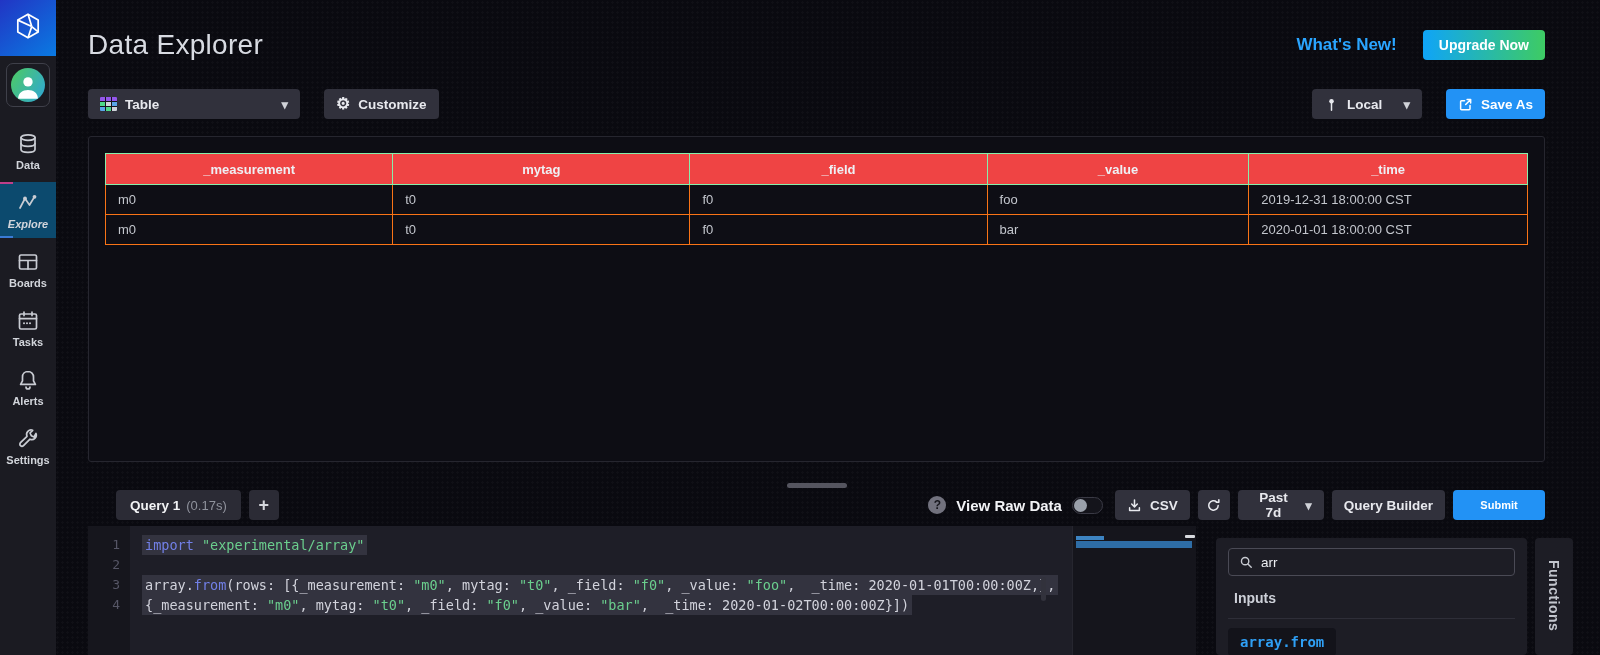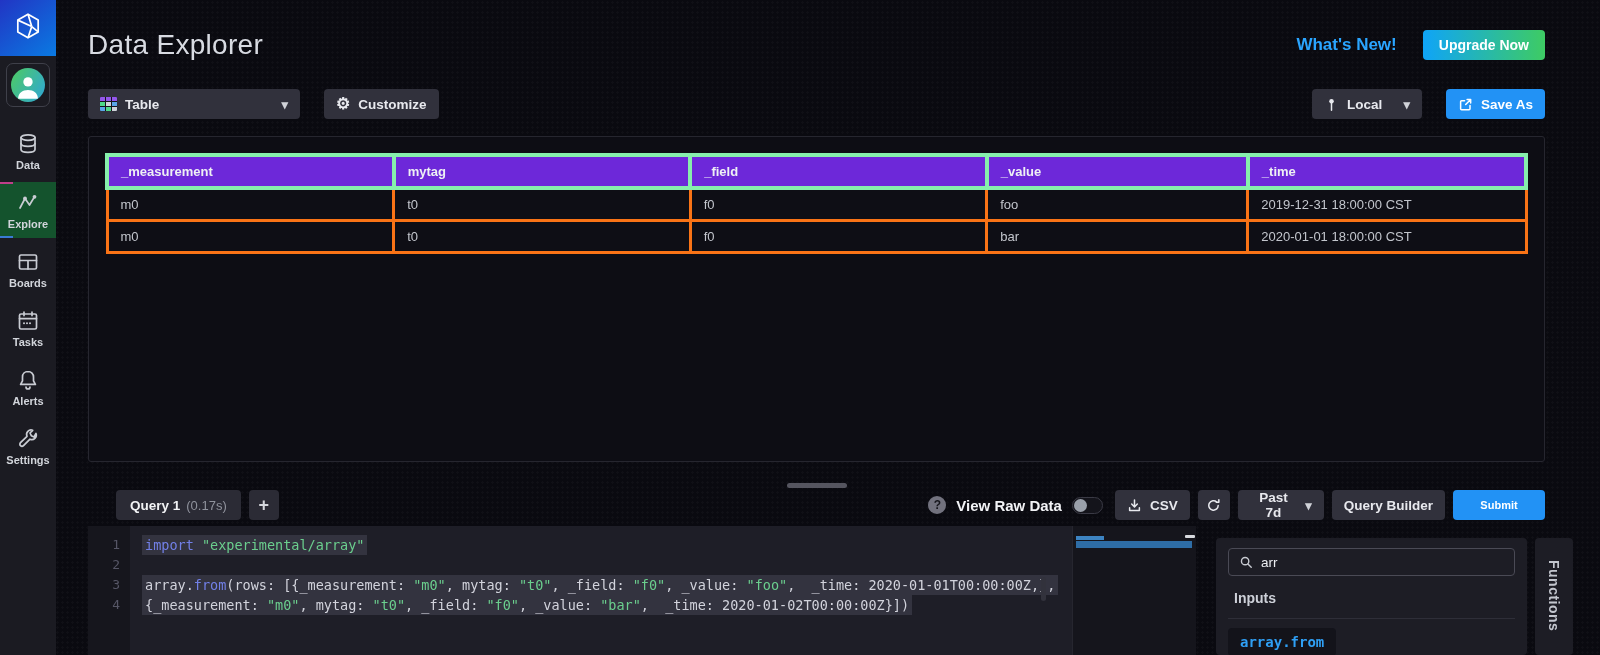--- a/index.html
+++ b/index.html
@@ -15,21 +15,21 @@
 
   
   .sidebar { width:56px; background:#1b1b22; display:flex; flex-direction:column; align-items:center; flex:none; }
   .logo { width:56px; height:56px; background:linear-gradient(140deg,#2135c4 0%, #0a7ae2 100%); display:grid; place-items:center; cursor:pointer; }
   .logo svg { width:30px; height:30px; }
   .avatar-btn { margin-top:7px; width:44px; height:44px; border:1.5px solid #3f404a; border-radius:7px; background:transparent; display:grid; place-items:center; cursor:pointer; }
   .avatar-circle { width:34px; height:34px; border-radius:50%; background:linear-gradient(120deg,#4ecb61,#2fa6d8); position:relative; overflow:hidden; }
   .avatar-circle svg { position:absolute; left:3px; top:4px; width:28px; height:28px; }
   .side-nav { margin-top:16px; width:56px; display:flex; flex-direction:column; }
   .side-item { position:relative; width:56px; padding:9px 0 8px; display:flex; flex-direction:column; align-items:center; gap:3px; cursor:pointer; margin-bottom:3px; }
-  .side-item.active { background:#14532d; }
+  .side-item.active { background:#0c4a6e;font-style:italic; }
   .side-item.active::before { content:''; position:absolute; left:0; top:0; width:13px; height:2px; background:#bf3f8a; }
   .side-item.active::after  { content:''; position:absolute; left:0; bottom:0; width:13px; height:2px; background:#3a7bd5; }
   .side-icon { width:24px; height:24px; color:#c9ccd3; }
   .side-icon svg { width:24px; height:24px; stroke:currentColor; fill:none; stroke-width:1.7; stroke-linecap:round; stroke-linejoin:round; }
   .side-label { font-size:11px; font-weight:700; color:#d2d5db; }
 
   
   .content { flex:1; padding:0 55px 0 32px; display:flex; flex-direction:column; min-width:0; }
 
   .page-header { margin-top:24px; height:42px; display:flex; align-items:center; justify-content:space-between; }
@@ -47,22 +47,22 @@
   .chev::after { content:"\25BE"; font-size:13px; color:#d0d2d8; }
   .gear::before { content:"\2699"; font-size:16px; line-height:1; }
   .tbl-icon { width:17px; height:14px; display:grid; grid-template-columns:1fr 1fr 1fr; grid-template-rows:4px 1fr 1fr; gap:1px; background:#15151c; border-radius:1px; overflow:hidden; }
   .tbl-icon i { display:block; }
   .tbl-icon .p { background:#9457eb; } .tbl-icon .g { background:#4fd88a; } .tbl-icon .b { background:#5aa6e8; } .tbl-icon .w { background:#cfd3da; }
   .blue-btn { background:#2292f5; color:#fff; }
 
   
   .table-panel { margin-top:17px; height:326px; background:#0d0d14; border:1px solid #26262f; border-radius:3px; padding:16px; }
   table.results { width:100%; border-collapse:collapse; table-layout:fixed; font-size:13px; }
-  table.results th { text-align:left; background:#6d28d9; color:#eef0f4; font-weight:700; padding:7px 12px; border:4px solid #86efac; height:31px; }
-  table.results td { color:#c3c6cd; background:#0e0e15; padding:7px 12px; border:3px solid #f97316; height:30px; }
+  table.results th { text-align:center; background:#ef4444; color:#eef0f4; font-weight:700; padding:7px 12px; border:1px solid #86efac; height:31px; }
+  table.results td { color:#c3c6cd; background:#0e0e15; padding:7px 12px; border:1px solid #f97316; height:30px; }
 
   .resizer { height:26px; display:flex; align-items:flex-end; justify-content:center; }
   .drag-handle { width:60px; height:5px; border-radius:3px; background:#55555f; cursor:row-resize; }
 
   
   .query-bar { margin-top:2px; height:30px; display:flex; align-items:center; justify-content:space-between; }
   .qb-left { display:flex; gap:8px; align-items:center; }
   .query-tab { height:30px; background:#2b2b35; border-radius:4px; padding:0 14px; display:flex; align-items:center; gap:6px; cursor:pointer;margin-left:28px; }
   .query-tab .t1 { font-weight:700; font-size:13.5px; color:#f2f3f5; }
   .query-tab .t2 { font-size:13px; color:#8f929c; }

